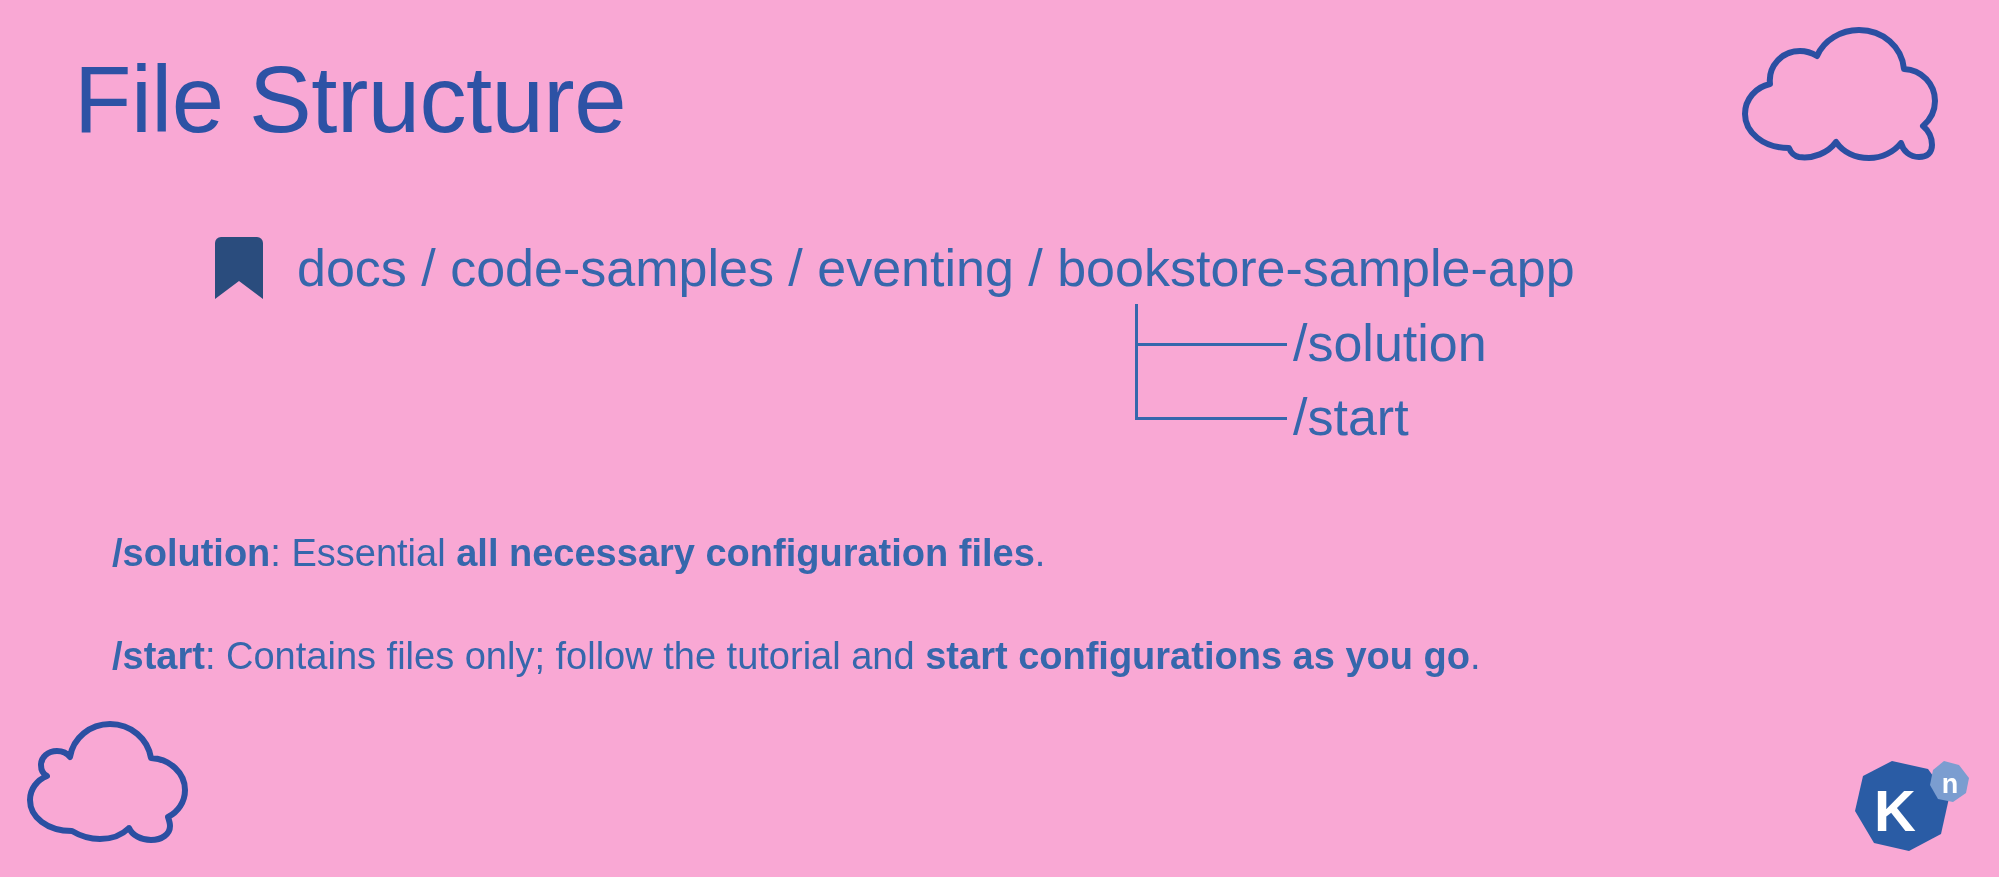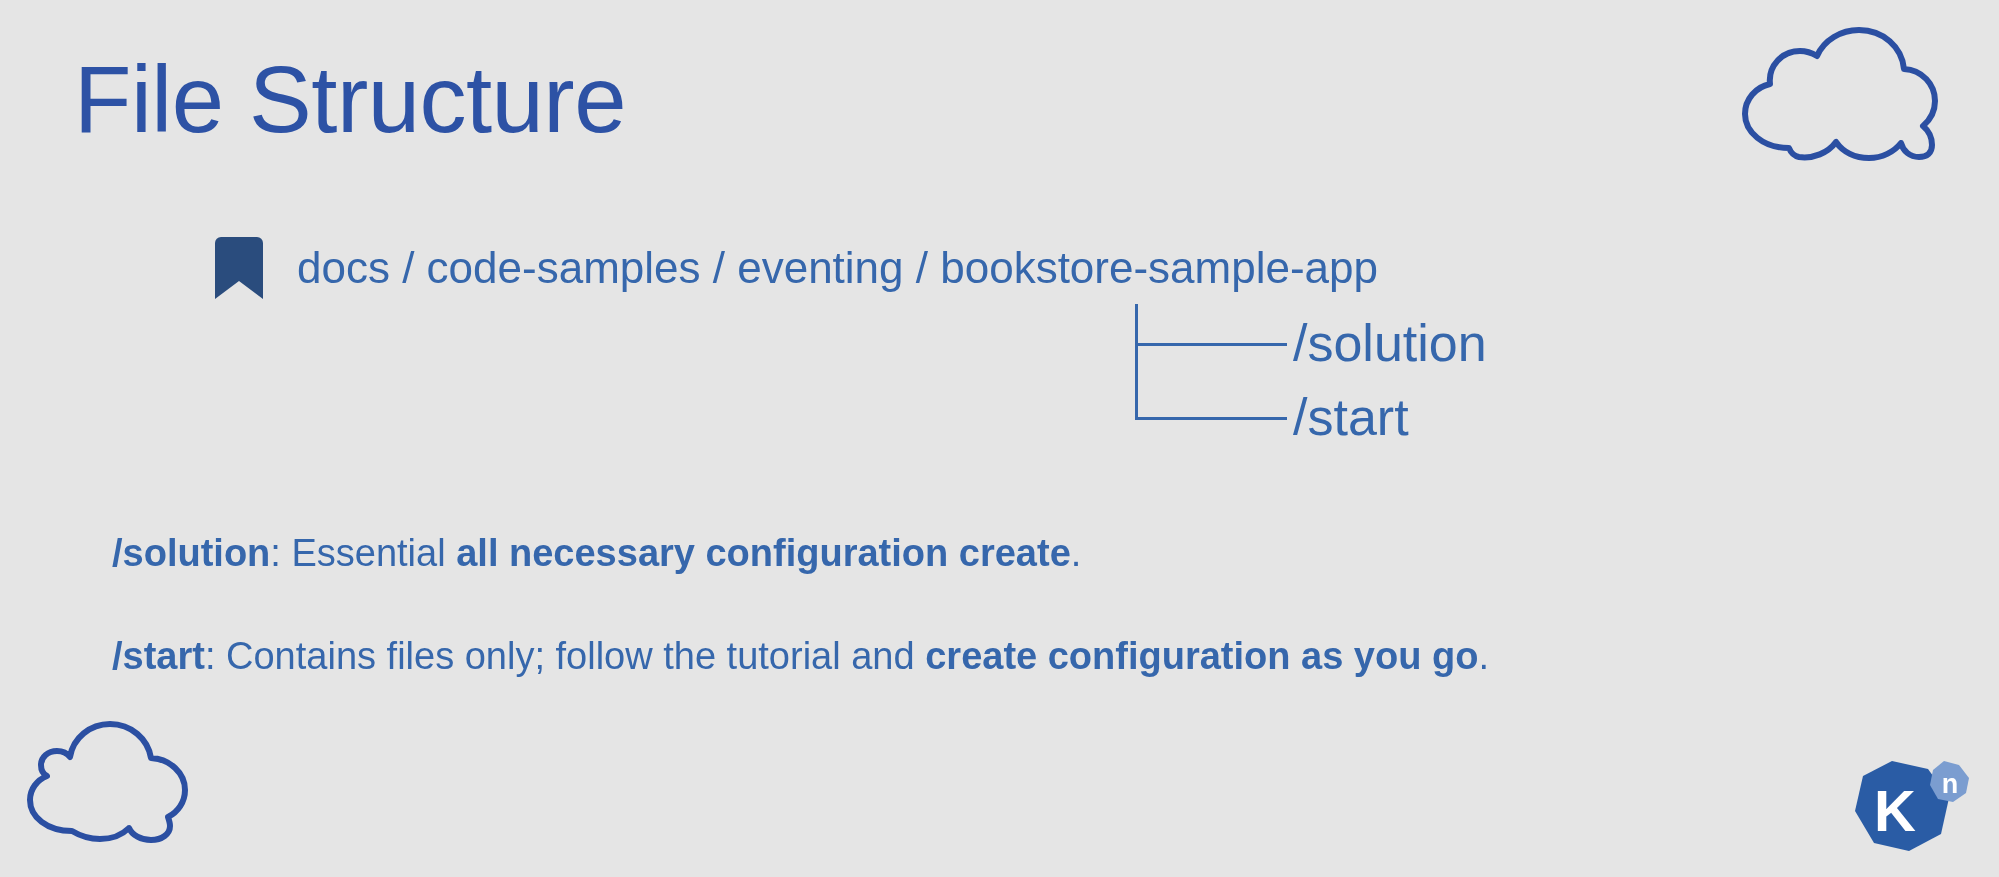--- a/index.html
+++ b/index.html
@@ -8,21 +8,21 @@
     padding: 0;
     background: #ffffff;
   }
   body {
     font-family: "Liberation Sans", sans-serif;
   }
   .slide {
     position: relative;
     width: 1999px;
     height: 877px;
-    background: #e5e5e5;
+    background: #f9a8d4;
     overflow: hidden;
   }
 
   
   .slide-title {
     position: absolute;
     left: 74px;
     top: 48px;
     font-size: 94px;
     font-weight: 400;
@@ -48,21 +48,21 @@
 
   .bookmark-icon {
     width: 48px;
     height: 62px;
     flex: 0 0 auto;
     margin-right: 34px;
     display: block;
   }
 
   .root-path {
-    font-size: 44px;
+    font-size: 52px;
     font-weight: 400;
     color: #3667AC;
     white-space: nowrap;
     letter-spacing: 0px;
   }
 
   .tree-child-row {
     display: flex;
     align-items: center;
     height: 78px;
@@ -214,25 +214,25 @@
       <span class="connector last">
         <span class="vline"></span>
         <span class="hline"></span>
       </span>
       <span class="child-label">/start</span>
     </div>
 
   </div>
 
   <div class="body-text" id="para-solution">
-    <b>/solution</b><span>: Essential </span><b>all necessary configuration create</b><span>.</span>
+    <b>/solution</b><span>: Essential </span><b>all necessary configuration files</b><span>.</span>
   </div>
 
   <div class="body-text" id="para-start">
-    <b>/start</b><span>: Contains files only; follow the tutorial and </span><b>create configuration as you go</b><span>.</span>
+    <b>/start</b><span>: Contains files only; follow the tutorial and </span><b>start configurations as you go</b><span>.</span>
   </div>
 
   <svg id="knative-logo" viewBox="0 0 128 110" aria-hidden="true">
 
     <polygon points="47,6 83,14 104,43 96,79 64,96 29,88 10,56 18,21" fill="#2A5CA5"></polygon>
 
     <polygon points="99,6 114,10 124,23 121,38 108,47 93,44 85,30 88,15" fill="#7B9DD0"></polygon>
     <text x="50" y="76" font-family="&quot;Liberation Sans&quot;, sans-serif" font-size="58" font-weight="700" fill="#FFFFFF" text-anchor="middle">K</text>
     <text x="105" y="38" font-family="&quot;Liberation Sans&quot;, sans-serif" font-size="27" font-weight="700" fill="#FFFFFF" text-anchor="middle">n</text>
   </svg>

